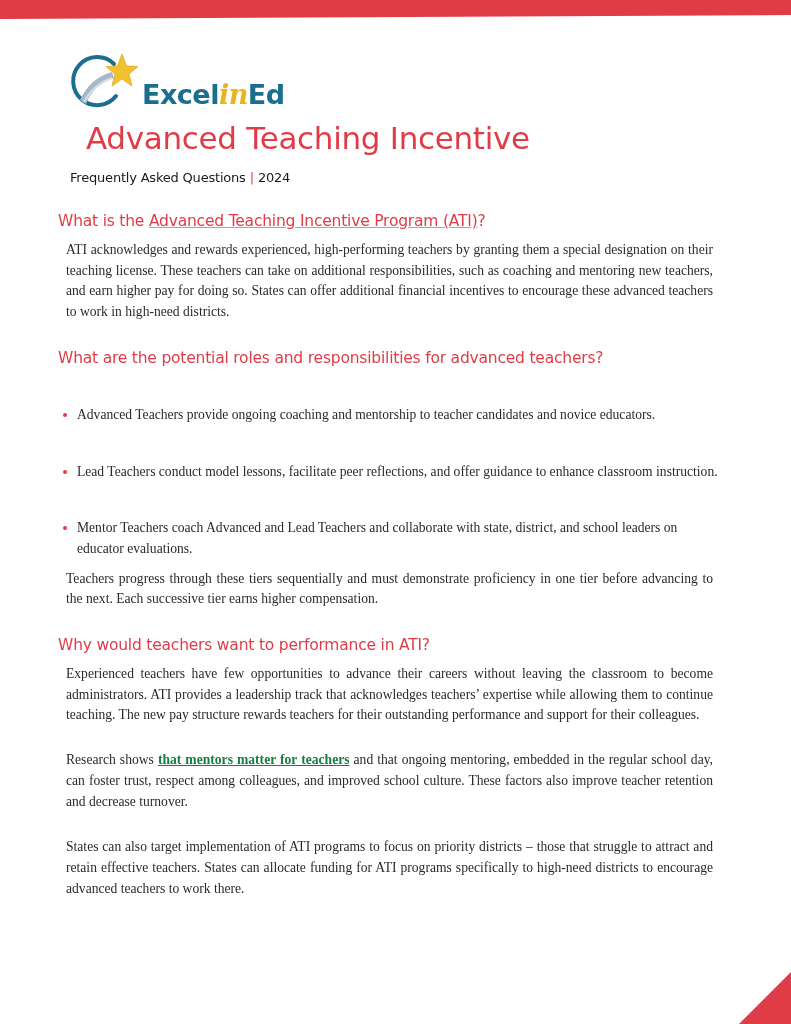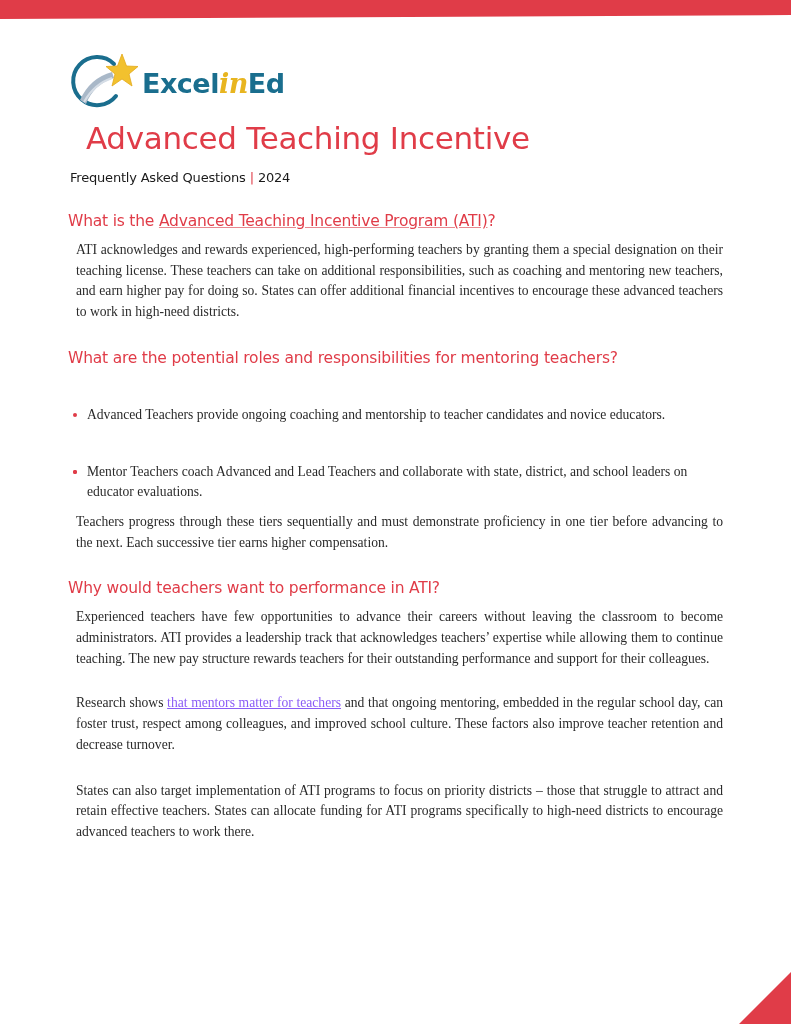--- a/index.html
+++ b/index.html
@@ -1,30 +1,30 @@
 <!DOCTYPE html>
 <html><head>
 <meta charset="utf-8">
 <style>
   html, body { margin: 0; padding: 0; background: #ffffff; }
   body { width: 791px; height: 1024px; position: relative; overflow: hidden; }
   .top-bar { position: absolute; left: 0; top: 0; width: 791px; height: 20px; }
   .corner { position: absolute; right: 0; bottom: 0; width: 52px; height: 52px; }
-  .logo { position: absolute; left: 70px; top: 52px; height: 58px; display: flex; align-items: center; }
+  .logo { position: absolute; left: 70px; top: 52px; height: 58px; display: flex; align-items: flex-end; }
   .logo svg { display: block; }
   .logo-text { font-family: "DejaVu Sans", sans-serif; font-weight: bold; font-size: 27px; color: #1a6e8e; letter-spacing: -0.5px; margin-left: 4px; margin-top: 4px; }
   .logo-text .in { color: #e8b520; font-style: italic; font-family: "DejaVu Serif", serif; }
   .title { position: absolute; left: 86px; top: 120px; margin: 0; font-family: "DejaVu Sans", sans-serif; font-weight: normal; font-size: 31px; color: #e03c48; letter-spacing: -0.3px; white-space: nowrap; }
   .subtitle { position: absolute; left: 70px; top: 170px; margin: 0; font-family: "DejaVu Sans", sans-serif; font-size: 13px; color: #1a1a1a; white-space: nowrap; letter-spacing: -0.2px; }
   .subtitle .sep { color: #e03c48; margin: 0 4px; }
-  .content { position: absolute; left: 68px; top: 210px; width: 663px; }
+  .content { position: absolute; left: 58px; top: 210px; width: 663px; }
   h2.q { margin: 0; font-family: "DejaVu Sans", sans-serif; font-weight: normal; font-size: 15.5px; color: #e03c48; line-height: 22px; letter-spacing: -0.2px; white-space: nowrap; }
   h2.q a { color: #e03c48; text-decoration: underline; text-decoration-color: #e8888f; }
   p.body { margin: 8px; font-family: "Liberation Serif", serif; font-size: 13.6px; line-height: 20.7px; color: #2a2a2a; text-align: justify; }
-  p.body a { color: #8b5cf6; font-weight: normal; text-decoration: underline; }
+  p.body a { color: #15803d; font-weight: bold; text-decoration: underline; }
   ul.bullets { list-style: none; margin: 10px 0 0 0; padding: 0; }
   ul.bullets li { position: relative; padding-left: 19px; font-family: "Liberation Serif", serif; font-size: 13.6px; line-height: 20.7px; color: #2a2a2a; margin-bottom: 9px; margin-top: 36px; }
   ul.bullets li .dot { position: absolute; left: 5px; top: 8px; width: 4px; height: 4px; border-radius: 50%; background: #e03c48; }
   .sec { margin-bottom: 24px; }
   .gap-s { height: 9px; }
 </style>
 </head>
 <body>
 
 <svg class="top-bar" viewBox="0 0 791 20" preserveAspectRatio="none">
@@ -47,24 +47,24 @@
 </div>
 
 <div class="content">
 
   <div class="sec">
     <h2 class="q"><span>What is the </span><a href="#">Advanced Teaching Incentive Program (ATI)</a><span>?</span></h2>
     <p class="body">ATI acknowledges and rewards experienced, high-performing teachers by granting them a special designation on their teaching license. These teachers can take on additional responsibilities, such as coaching and mentoring new teachers, and earn higher pay for doing so. States can offer additional financial incentives to encourage these advanced teachers to work in high-need districts.</p>
   </div>
 
   <div class="sec">
-    <h2 class="q">What are the potential roles and responsibilities for mentoring teachers?</h2>
+    <h2 class="q">What are the potential roles and responsibilities for advanced teachers?</h2>
     <ul class="bullets">
       <li><span class="dot"></span><span>Advanced Teachers provide ongoing coaching and mentorship to teacher candidates and novice educators.</span></li>
-      <li><span class="dot"></span></li>
+      <li><span class="dot"></span><span>Lead Teachers conduct model lessons, facilitate peer reflections, and offer guidance to enhance classroom instruction.</span></li>
       <li><span class="dot"></span><span>Mentor Teachers coach Advanced and Lead Teachers and collaborate with state, district, and school leaders on educator evaluations.</span></li>
     </ul>
     <p class="body">Teachers progress through these tiers sequentially and must demonstrate proficiency in one tier before advancing to the next. Each successive tier earns higher compensation.</p>
   </div>
 
   <div class="sec">
     <h2 class="q">Why would teachers want to performance in ATI?</h2>
     <p class="body">Experienced teachers have few opportunities to advance their careers without leaving the classroom to become administrators. ATI provides a leadership track that acknowledges teachers’ expertise while allowing them to continue teaching. The new pay structure rewards teachers for their outstanding performance and support for their colleagues.</p>
   </div>
 

